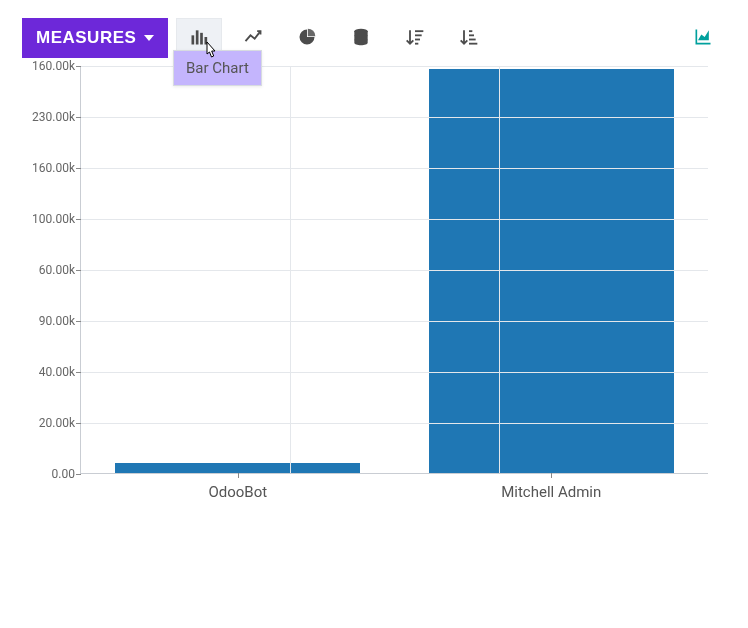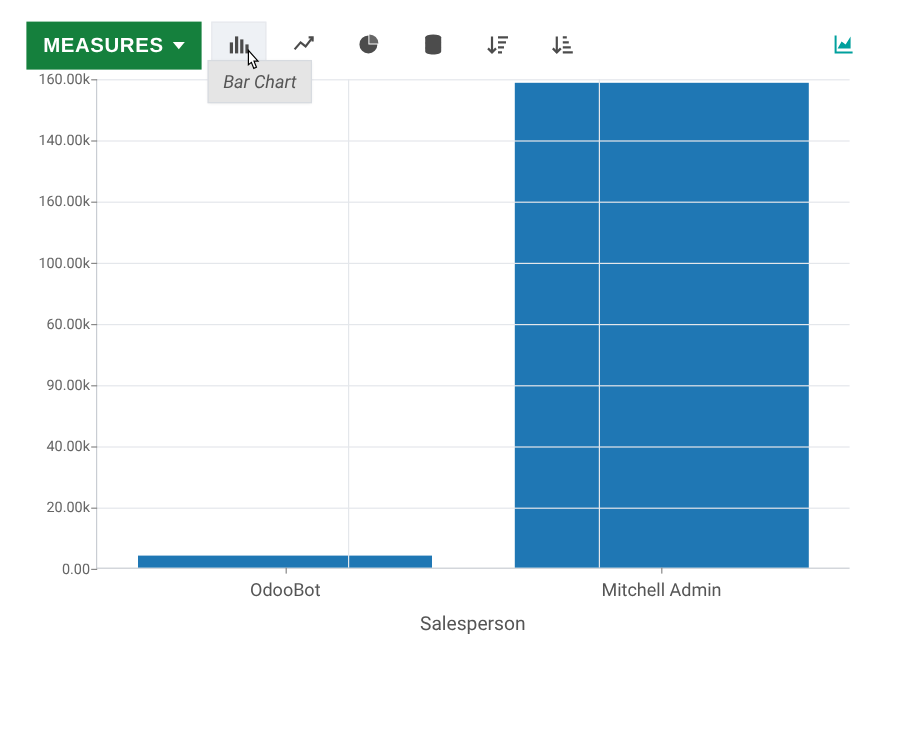--- a/index.html
+++ b/index.html
@@ -14,21 +14,21 @@
 
   
   .toolbar {
     display: flex;
     align-items: center;
     gap: 0;
     height: 44px;
     position: relative;
   }
   .measures-btn {
-    background: #15803d;
+    background: #6d28d9;
     color: #fff;
     border: none;
     font-weight: 600;
     font-size: 17px;
     letter-spacing: 0.5px;
     padding: 10px 14px;
     display: inline-flex;
     align-items: center;
     gap: 8px;
     cursor: pointer;
@@ -57,28 +57,27 @@
     border: 1px solid #e6e9ed;
   }
   .icon-btn svg { width: 20px; height: 20px; }
   .spacer { flex: 1; }
 
   
   .tooltip {
     position: absolute;
     top: 50px;
     left: 173px;
-    background: #e5e5e5;
+    background: #c4b5fd;
     border: 1px solid #d7dbe0;
     padding: 8px 12px;
     font-size: 15px;
     color: #555;
     box-shadow: 0 1px 3px rgba(0,0,0,0.08);
     z-index: 5;
-    font-style: italic;
   }
 
   
   .cursor {
     position: absolute;
     top: 40px;
     left: 199px;
     font-size: 22px;
     z-index: 6;
     pointer-events: none;
@@ -311,23 +310,22 @@
         <div class="tick-mark" style="top: 204px;"></div>
         <div class="y-tick" style="top: 204px;">60.00k</div>
         <div class="gridline" style="top: 153px;"></div>
         <div class="tick-mark" style="top: 153px;"></div>
         <div class="y-tick" style="top: 153px;">100.00k</div>
         <div class="gridline" style="top: 102px;"></div>
         <div class="tick-mark" style="top: 102px;"></div>
         <div class="y-tick" style="top: 102px;">160.00k</div>
         <div class="gridline" style="top: 51px;"></div>
         <div class="tick-mark" style="top: 51px;"></div>
-        <div class="y-tick" style="top: 51px;">140.00k</div>
+        <div class="y-tick" style="top: 51px;">230.00k</div>
         <div class="gridline" style="top: 0px;"></div>
         <div class="tick-mark" style="top: 0px;"></div>
         <div class="y-tick" style="top: 0px;">160.00k</div>
         <div class="inner-vline" style="left: 33.3333%;"></div>
         <div class="inner-vline" style="left: 66.6667%;"></div>
       </div>
-    <div class="x-label">Salesperson</div>
   </div>
 
 </div>
 
 </body></html>

